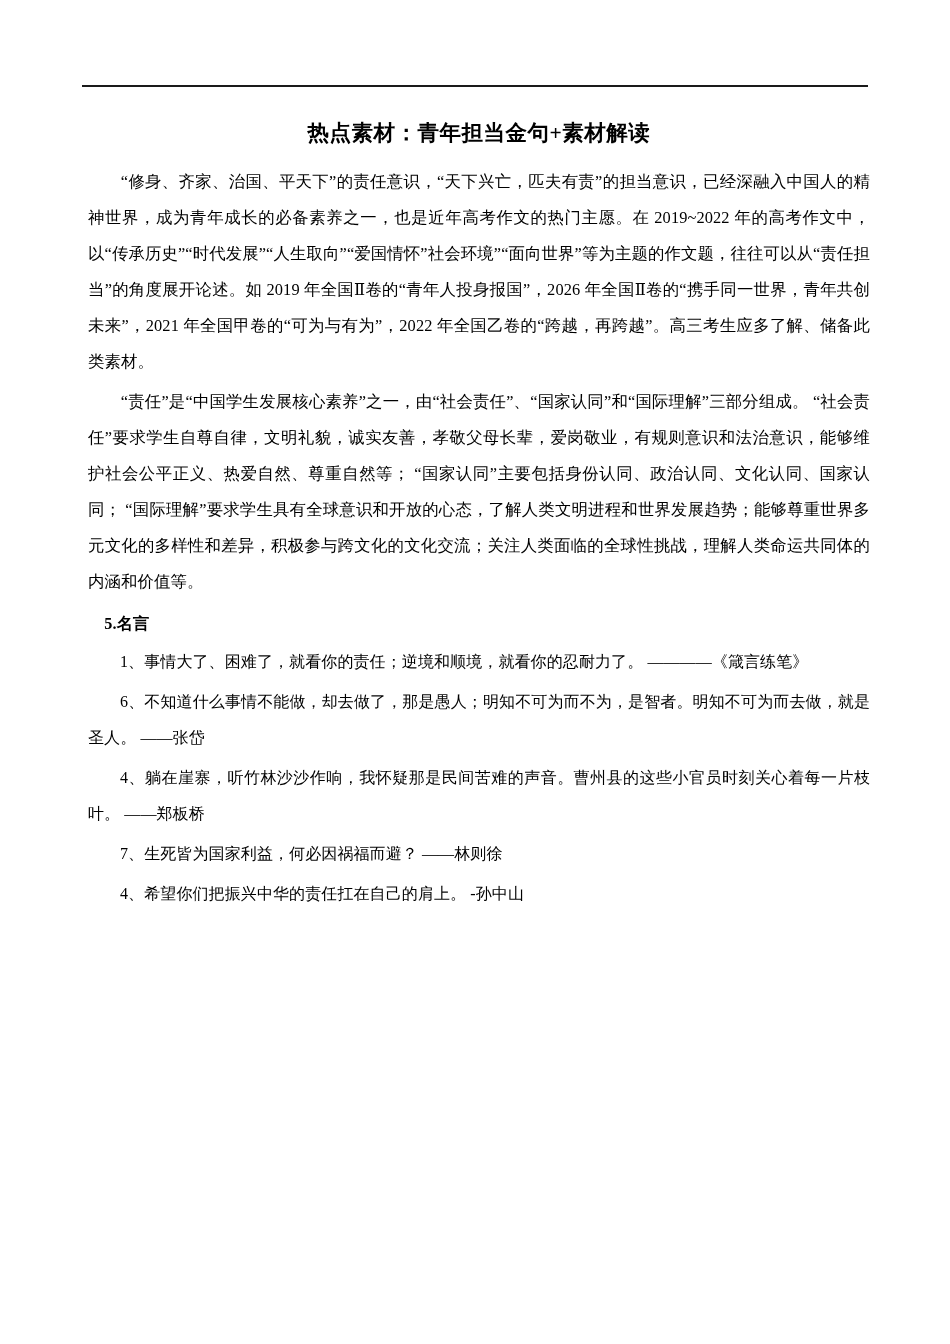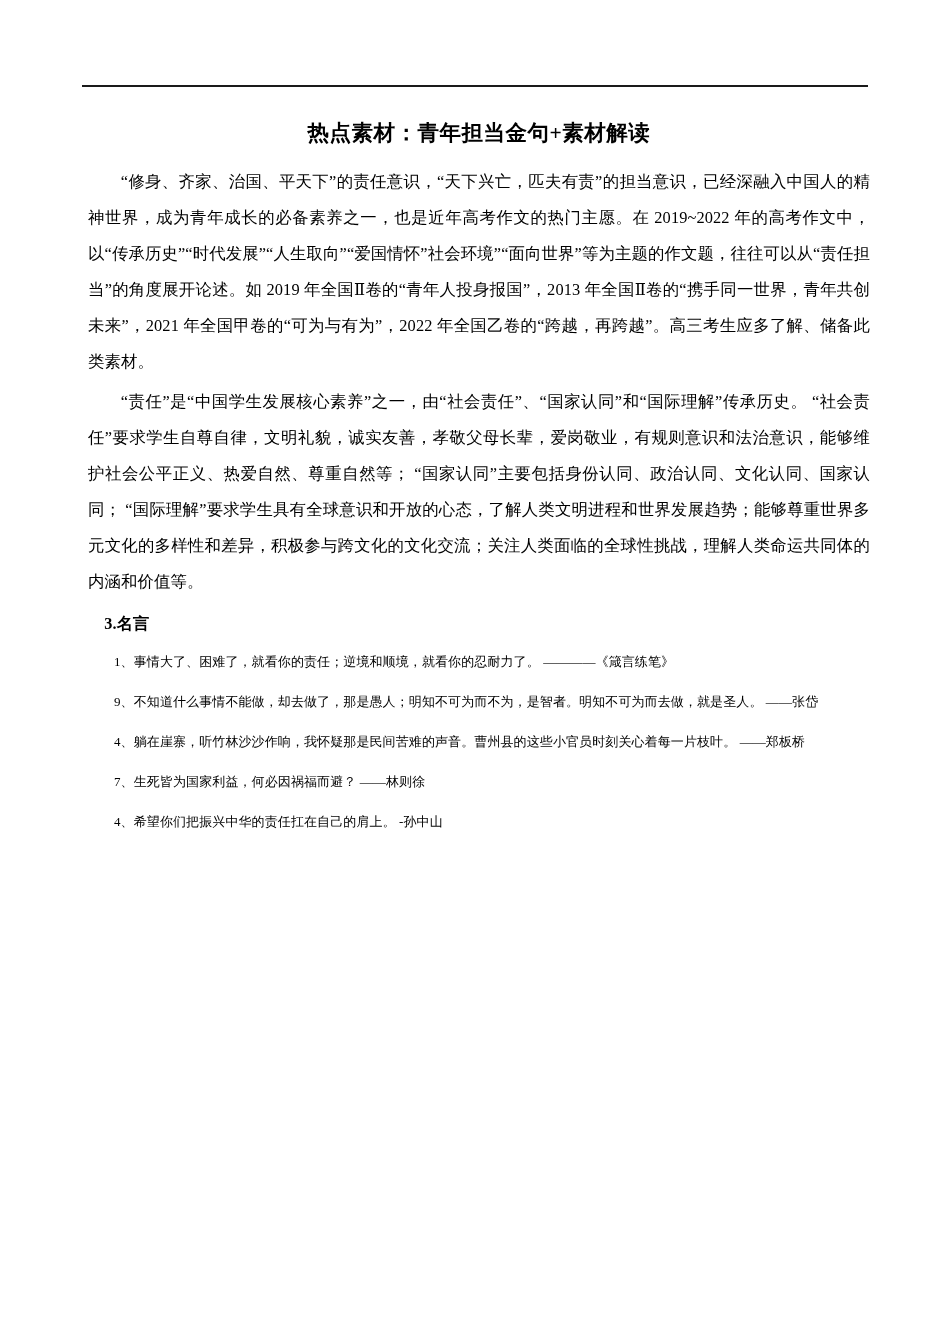--- a/index.html
+++ b/index.html
@@ -70,21 +70,21 @@
     font-size: 16.2px;
     font-weight: bold;
     line-height: 36px;
     margin: 6px 0 2px 0;
     padding: 0;
     text-indent: 1em;
     letter-spacing: 0.2px;
   }
 
   p.quote-item {
-    font-size: 13px;
+    font-size: 16px;
     line-height: 36px;
     margin: 0 0 4px 0;
     padding: 0;
     text-align: justify;
     text-justify: inter-ideograph;
     text-indent: 2em;
     letter-spacing: 0.1px;
     word-break: break-all;
   }
 
@@ -96,30 +96,30 @@
 <body>
 
 <div class="page">
 
   <div class="header-rule"></div>
 
   <div class="content">
 
     <h1 class="doc-title">热点素材：青年担当金句+素材解读</h1>
 
-    <p class="body-para">“修身、齐家、治国、平天下”的责任意识，“天下兴亡，匹夫有责”的担当意识，已经深融入中国人的精神世界，成为青年成长的必备素养之一，也是近年高考作文的热门主愿。在 2019~2022 年的高考作文中，以“传承历史”“时代发展”“人生取向”“爱国情怀”社会环境”“面向世界”等为主题的作文题，往往可以从“责任担当”的角度展开论述。如 2019 年全国Ⅱ卷的“青年人投身报国”，2013 年全国Ⅱ卷的“携手同一世界，青年共创未来”，2021 年全国甲卷的“可为与有为”，2022 年全国乙卷的“跨越，再跨越”。高三考生应多了解、储备此类素材。</p>
+    <p class="body-para">“修身、齐家、治国、平天下”的责任意识，“天下兴亡，匹夫有责”的担当意识，已经深融入中国人的精神世界，成为青年成长的必备素养之一，也是近年高考作文的热门主愿。在 2019~2022 年的高考作文中，以“传承历史”“时代发展”“人生取向”“爱国情怀”社会环境”“面向世界”等为主题的作文题，往往可以从“责任担当”的角度展开论述。如 2019 年全国Ⅱ卷的“青年人投身报国”，2026 年全国Ⅱ卷的“携手同一世界，青年共创未来”，2021 年全国甲卷的“可为与有为”，2022 年全国乙卷的“跨越，再跨越”。高三考生应多了解、储备此类素材。</p>
 
 
-    <p class="body-para">“责任”是“中国学生发展核心素养”之一，由“社会责任”、“国家认同”和“国际理解”传承历史。 “社会责任”要求学生自尊自律，文明礼貌，诚实友善，孝敬父母长辈，爱岗敬业，有规则意识和法治意识，能够维护社会公平正义、热爱自然、尊重自然等； “国家认同”主要包括身份认同、政治认同、文化认同、国家认同； “国际理解”要求学生具有全球意识和开放的心态，了解人类文明进程和世界发展趋势；能够尊重世界多元文化的多样性和差异，积极参与跨文化的文化交流；关注人类面临的全球性挑战，理解人类命运共同体的内涵和价值等。</p>
+    <p class="body-para">“责任”是“中国学生发展核心素养”之一，由“社会责任”、“国家认同”和“国际理解”三部分组成。 “社会责任”要求学生自尊自律，文明礼貌，诚实友善，孝敬父母长辈，爱岗敬业，有规则意识和法治意识，能够维护社会公平正义、热爱自然、尊重自然等； “国家认同”主要包括身份认同、政治认同、文化认同、国家认同； “国际理解”要求学生具有全球意识和开放的心态，了解人类文明进程和世界发展趋势；能够尊重世界多元文化的多样性和差异，积极参与跨文化的文化交流；关注人类面临的全球性挑战，理解人类命运共同体的内涵和价值等。</p>
 
-    <h2 class="section-heading">3.名言</h2>
+    <h2 class="section-heading">5.名言</h2>
 
     <p class="quote-item">1、事情大了、困难了，就看你的责任；逆境和顺境，就看你的忍耐力了。 ————《箴言练笔》</p>
 
-    <p class="quote-item">9、不知道什么事情不能做，却去做了，那是愚人；明知不可为而不为，是智者。明知不可为而去做，就是圣人。 ——张岱</p>
+    <p class="quote-item">6、不知道什么事情不能做，却去做了，那是愚人；明知不可为而不为，是智者。明知不可为而去做，就是圣人。 ——张岱</p>
 
     <p class="quote-item">4、躺在崖寨，听竹林沙沙作响，我怀疑那是民间苦难的声音。曹州县的这些小官员时刻关心着每一片枝叶。 ——郑板桥</p>
 
     <p class="quote-item">7、生死皆为国家利益，何必因祸福而避？ ——林则徐</p>
 
     <p class="quote-item">4、希望你们把振兴中华的责任扛在自己的肩上。 -孙中山</p>
 
 
   </div>
 </div>

